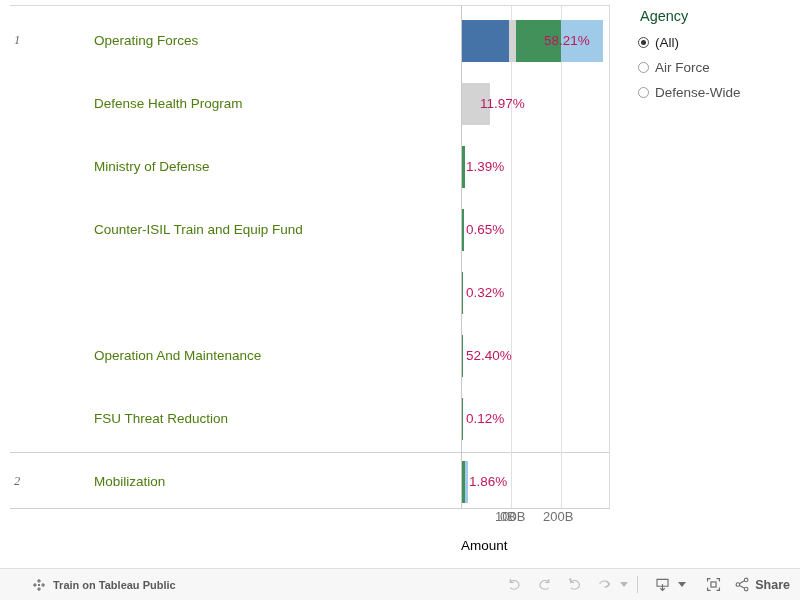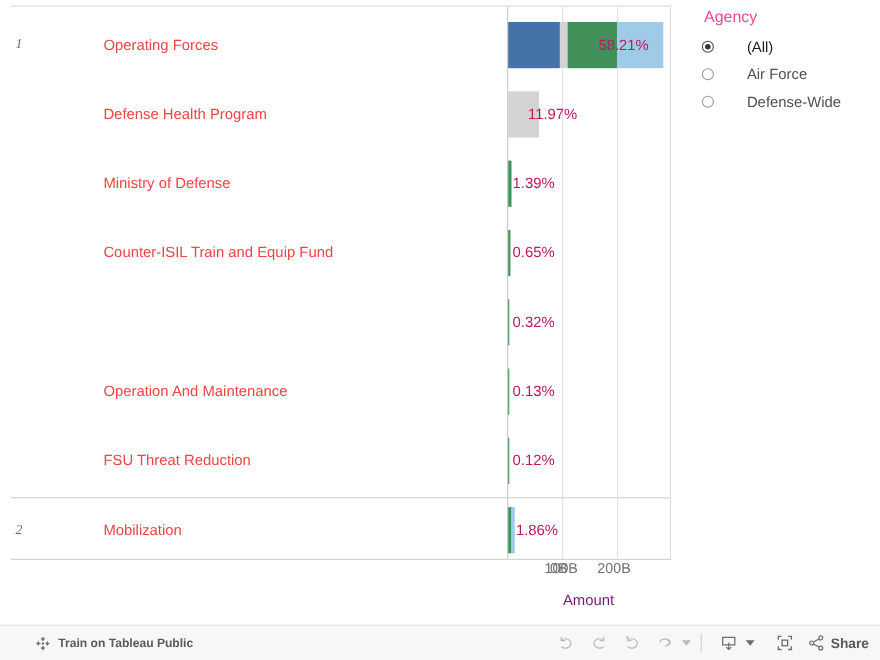--- a/index.html
+++ b/index.html
@@ -80,21 +80,21 @@
     font-size: 12.5px;
     color: #6b6b6b;
     font-style: italic;
     font-family: "Liberation Serif", serif;
   }
 
   .row-label {
     position: absolute;
     left: 94px;
     font-size: 13.5px;
-    color: #ef4444;
+    color: #4d7c0f;
     white-space: nowrap;
   }
 
   
   .plot {
     position: absolute;
     left: 461px;
     top: 6px;
     width: 148px;
     height: 502px;
@@ -169,36 +169,35 @@
     font-size: 13px;
     color: #707070;
     white-space: nowrap;
   }
 
   .axis-title {
     position: absolute;
     left: 461px;
     top: 538px;
     width: 148px;
-    text-align: center;
     font-size: 13.5px;
-    color: #701a75;
+    color: #000000;
   }
 
   
   .filter-panel {
     position: absolute;
     left: 638px;
     top: 8px;
     width: 158px;
   }
 
   .filter-title {
     font-size: 14.5px;
-    color: #ec4899;
+    color: #14532d;
     margin: 0 0 6px 2px;
     font-weight: normal;
   }
 
   .radio-item {
     display: flex;
     align-items: center;
     height: 25px;
     cursor: pointer;
   }
@@ -226,21 +225,20 @@
     width: 5px;
     height: 5px;
     border-radius: 50%;
     background: #333333;
   }
 
   .radio-label {
     font-size: 13.5px;
     color: #4f4f4f;
     white-space: nowrap;
-    margin-left: 24px;
   }
   .radio-item.selected .radio-label { color: #1f1f1f; }
 
   
   .toolbar {
     position: absolute;
     left: 0;
     top: 568px;
     width: 800px;
     height: 32px;
@@ -399,21 +397,21 @@
           <div class="bar-stack">
             <div class="seg" style="width:1px;background:#42905a;"></div>
           </div>
           <div class="bar-value" style="left:4px;">0.32%</div>
         </div>
 
         <div class="bar-row" style="top:318px;">
           <div class="bar-stack">
             <div class="seg" style="width:1px;background:#42905a;"></div>
           </div>
-          <div class="bar-value" style="left:4px;">0.13%</div>
+          <div class="bar-value" style="left:4px;">52.40%</div>
         </div>
 
         <div class="bar-row" style="top:381px;">
           <div class="bar-stack">
             <div class="seg" style="width:1px;background:#42905a;"></div>
           </div>
           <div class="bar-value" style="left:4px;">0.12%</div>
         </div>
 
         <div class="bar-row" style="top:444px;">

